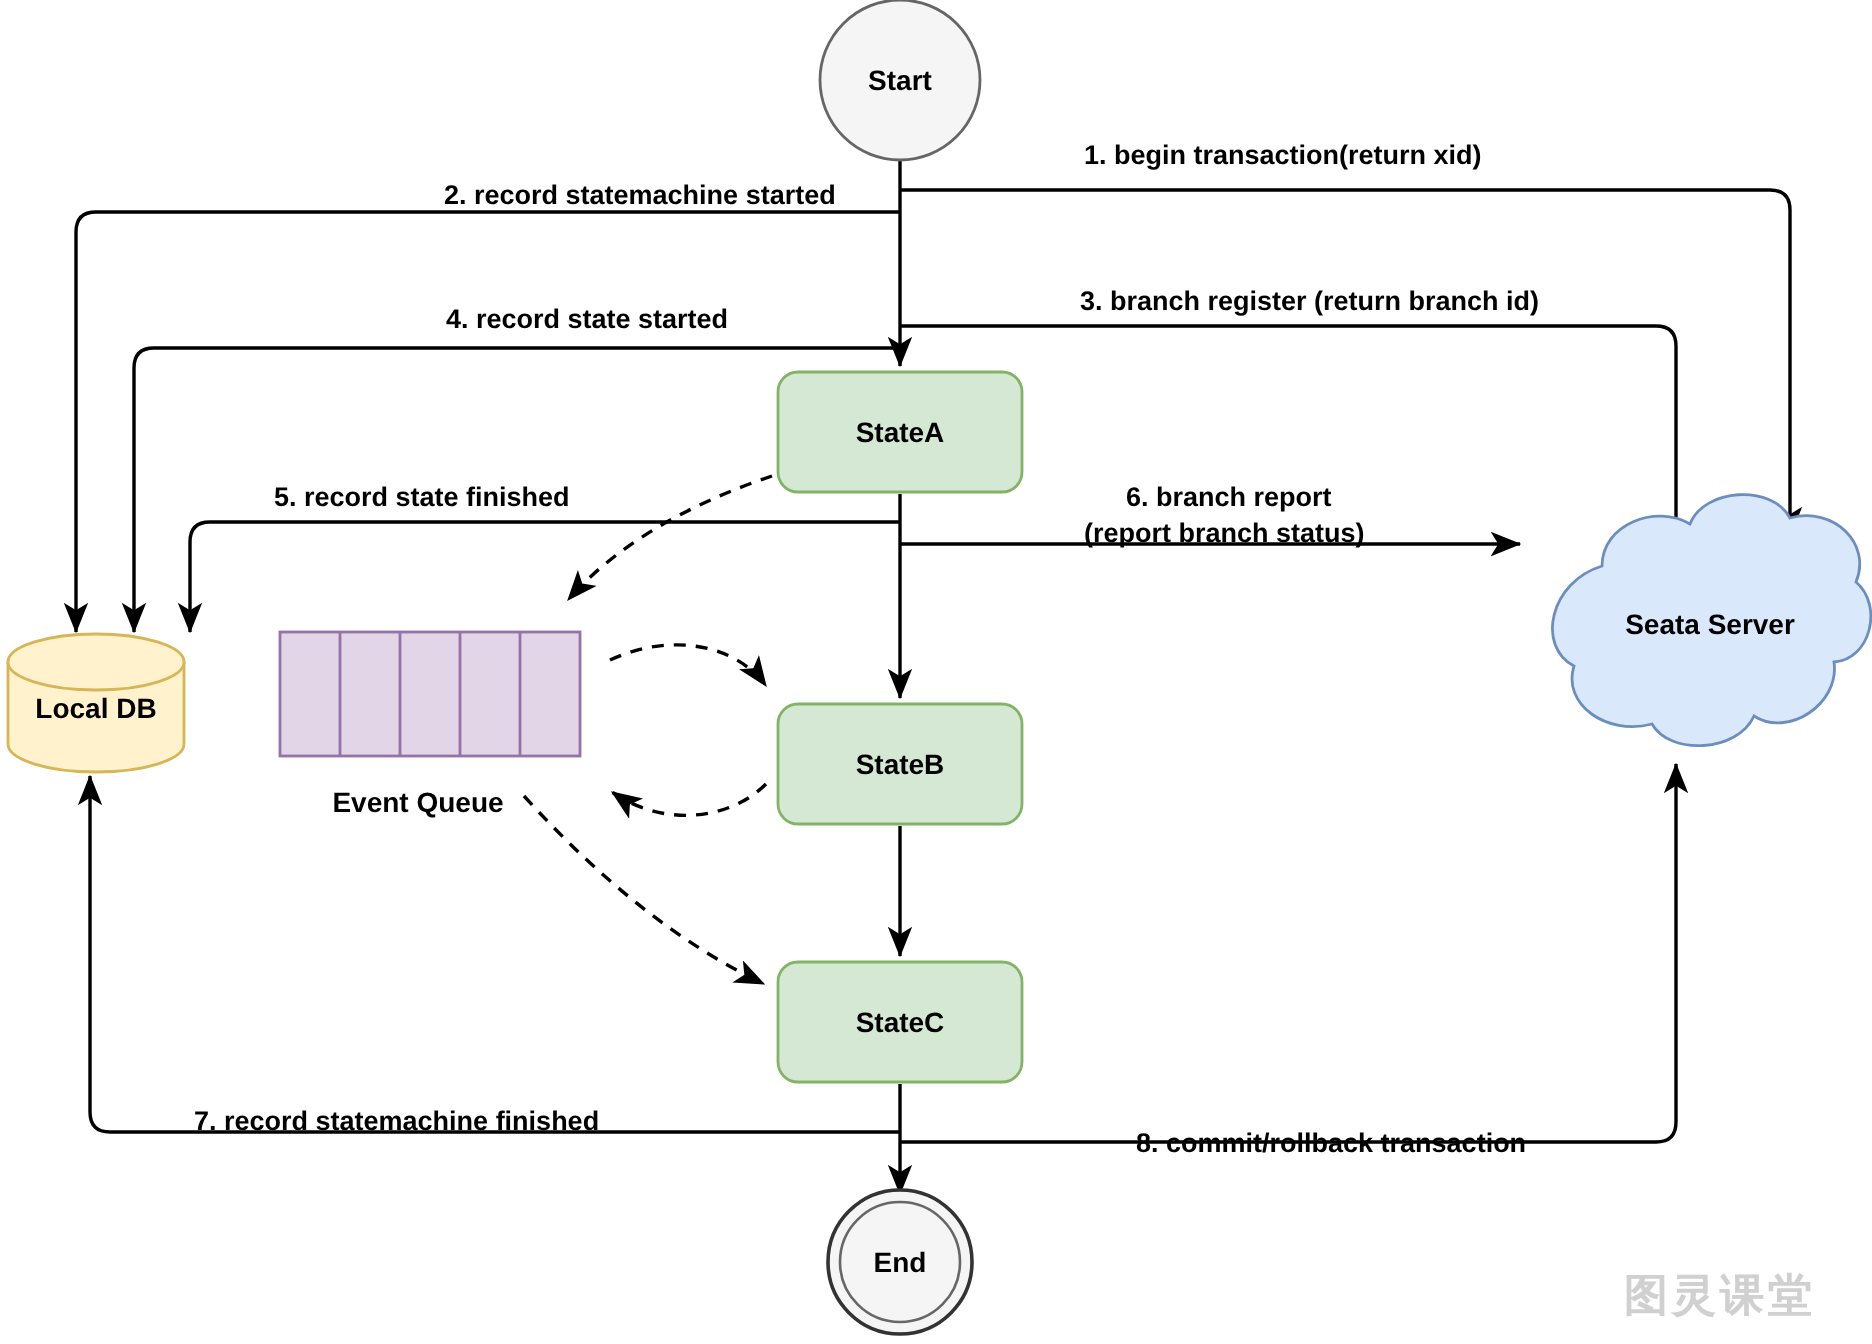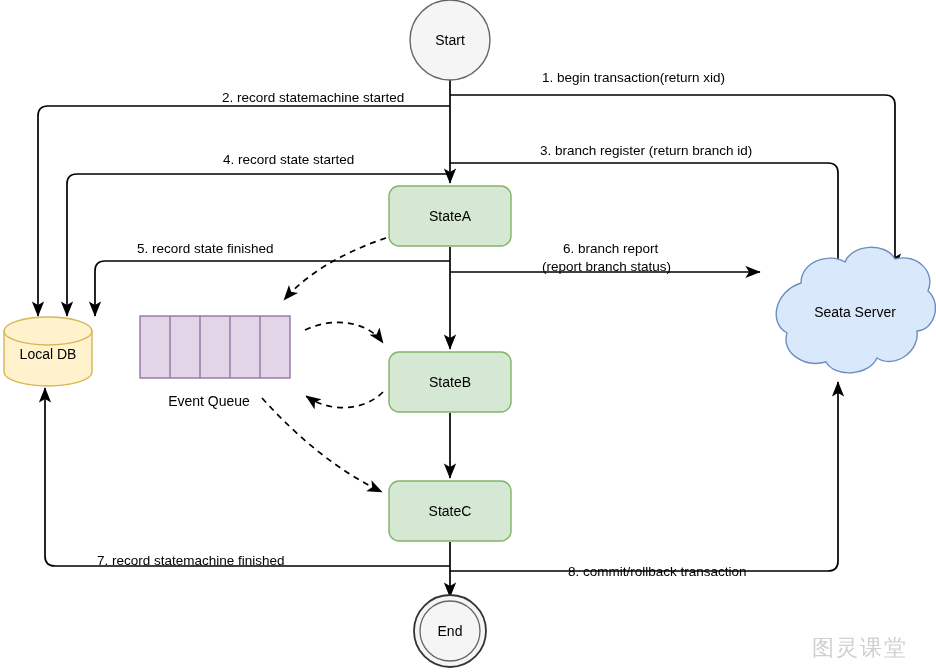--- a/index.html
+++ b/index.html
@@ -1,18 +1,18 @@
 <!DOCTYPE html>
 <html><head>
 <meta charset="utf-8">
 <style>
   html,body{margin:0;padding:0;background:#ffffff;}
   body{width:936px;height:672px;overflow:hidden;
        font-family:"Liberation Sans","DejaVu Sans",sans-serif;}
-  #stage{position:relative;width:936px;height:616px;}
+  #stage{position:relative;width:936px;height:616px;font-weight:bold;}
   #stage svg{position:absolute;left:0;top:0;}
   .edge-label{font-size:13.5px;fill:#000;font-family:"Liberation Sans","DejaVu Sans",sans-serif;}
   .node-label{font-size:14px;fill:#000;font-family:"Liberation Sans","DejaVu Sans",sans-serif;}
   .wm{font-size:22px;fill:#d0d0d0;font-family:"DejaVu Sans",sans-serif;letter-spacing:2px;}
 </style>
 </head>
 <body>
 
 <div id="stage">
 <svg width="936" height="672" viewBox="0 0 936 672" xmlns="http://www.w3.org/2000/svg">

